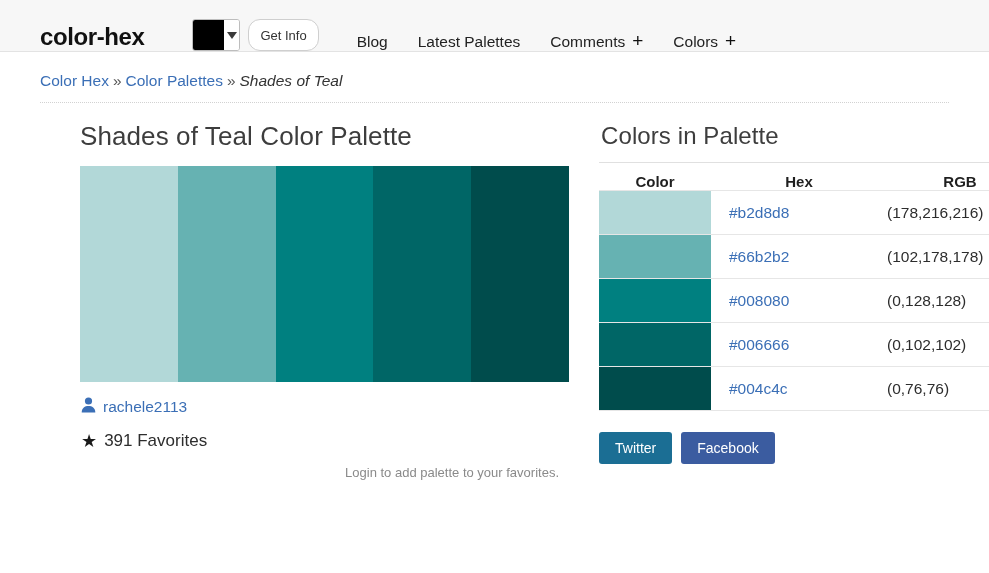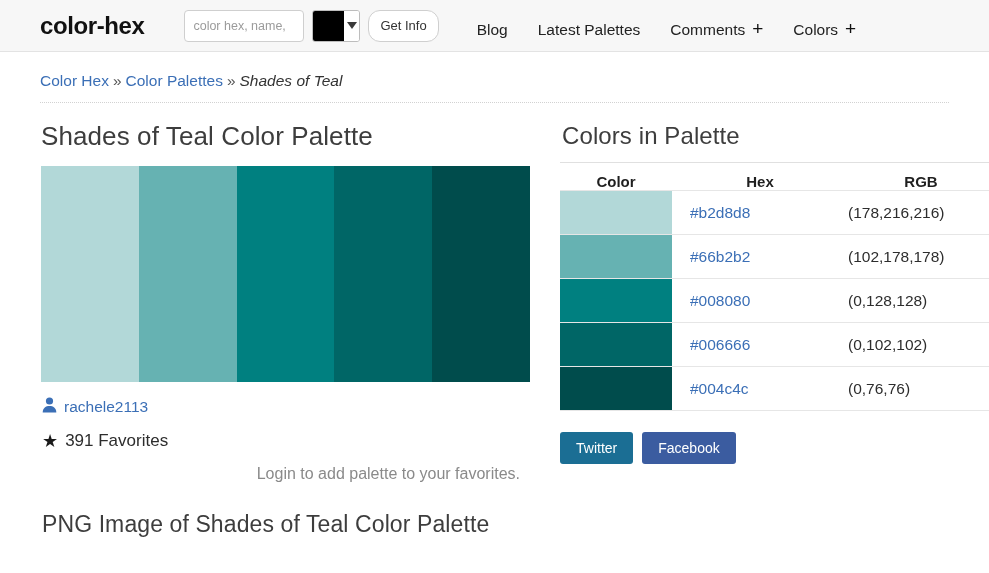--- a/index.html
+++ b/index.html
@@ -17,21 +17,21 @@
     color: #333333;
     -webkit-font-smoothing: antialiased;
   }
 
   
   .site-header {
     height: 52px;
     background: #f7f7f7;
     border-bottom: 1px solid #e3e3e3;
     display: flex;
-    align-items: center;
+    align-items: flex-end;
     padding: 0 18px 0 40px;
     position: relative;
   }
   .logo {
     font-size: 24px;
     font-weight: 700;
     letter-spacing: -0.4px;
     color: #111111;
     margin-right: 40px;
     white-space: nowrap;
@@ -148,20 +148,21 @@
 
   
   .content {
     display: flex;
     padding: 0;
     align-items: flex-start;
   }
   .col-left {
     width: 555px;
     padding: 18px 25px 0 40px;
+    margin-left: 39px;
   }
   .col-right {
     flex: 1 1 auto;
     padding: 18px 0 0 5px;
   }
 
   h1.page-title {
     font-size: 26px;
     font-weight: 400;
     color: #3d3d3d;
@@ -213,21 +214,21 @@
     gap: 7px;
     white-space: nowrap;
   }
   .star-glyph {
     font-size: 18px;
     line-height: 1;
     color: #1a1a1a;
   }
   .login-note {
     text-align: right;
-    font-size: 16px;
+    font-size: 13px;
     color: #8a8a8a;
     margin: 14px 10px 0 0;
   }
 
   h2.png-title {
     font-size: 23px;
     font-weight: 400;
     color: #3d3d3d;
     margin: 28px 0 0 2px;
     letter-spacing: 0.1px;
@@ -297,21 +298,20 @@
   }
 </style>
 </head>
 <body>
 
 <div class="site-header">
 
   <div class="logo">color-hex</div>
 
   <div class="search-group">
-    <input class="search-input" type="text" placeholder="color hex, name," style="">
 
     <div class="color-picker">
       <div class="swatch" style="background: rgb(0, 0, 0);"></div>
       <div class="arrow-zone">
         <div class="tri"></div>
       </div>
     </div>
 
     <button class="get-info-btn">Get Info</button>
   </div>
@@ -366,21 +366,20 @@
 
     <div class="stats-row">
       <div class="stat">
         <span class="star-glyph">★</span>
         <span>391 Favorites</span>
       </div>
     </div>
 
     <div class="login-note">Login to add palette to your favorites.</div>
 
-    <h2 class="png-title">PNG Image of Shades of Teal Color Palette</h2>
   </div>
 
   <div class="col-right">
 
     <h2 class="section-title">Colors in Palette</h2>
 
     <table class="colors-table">
       <thead>
         <tr>
           <th class="col-color">Color</th>

